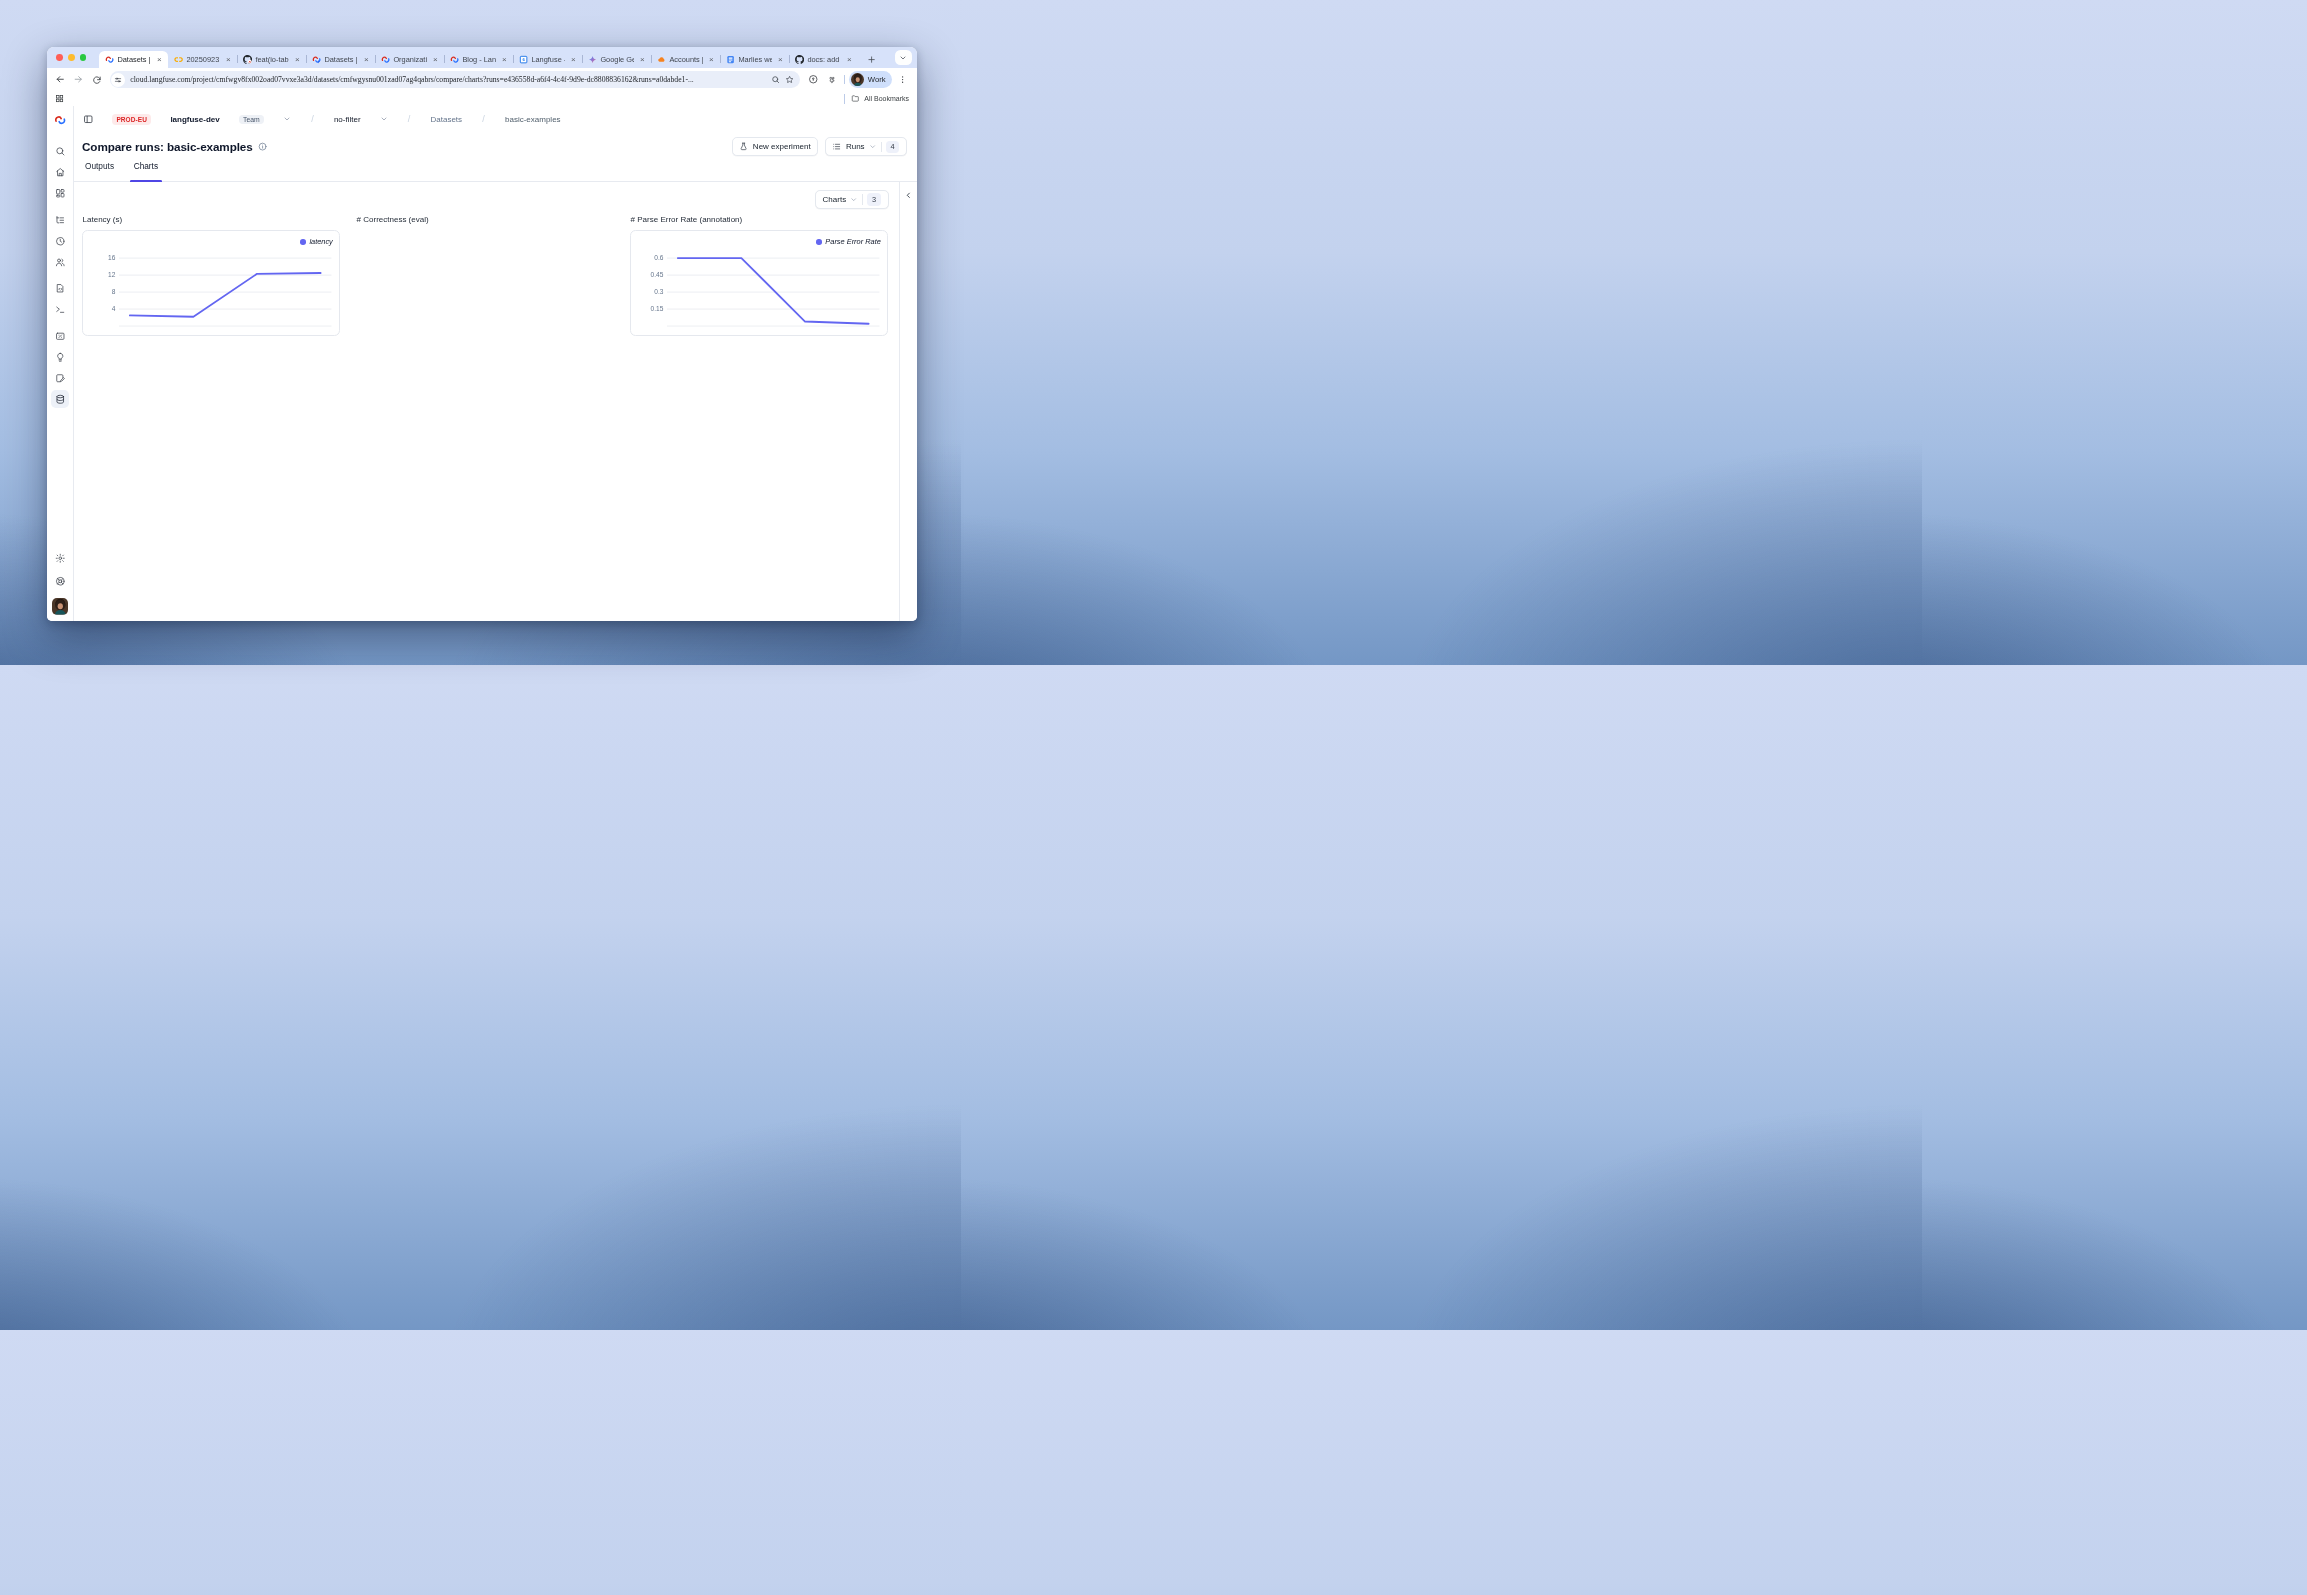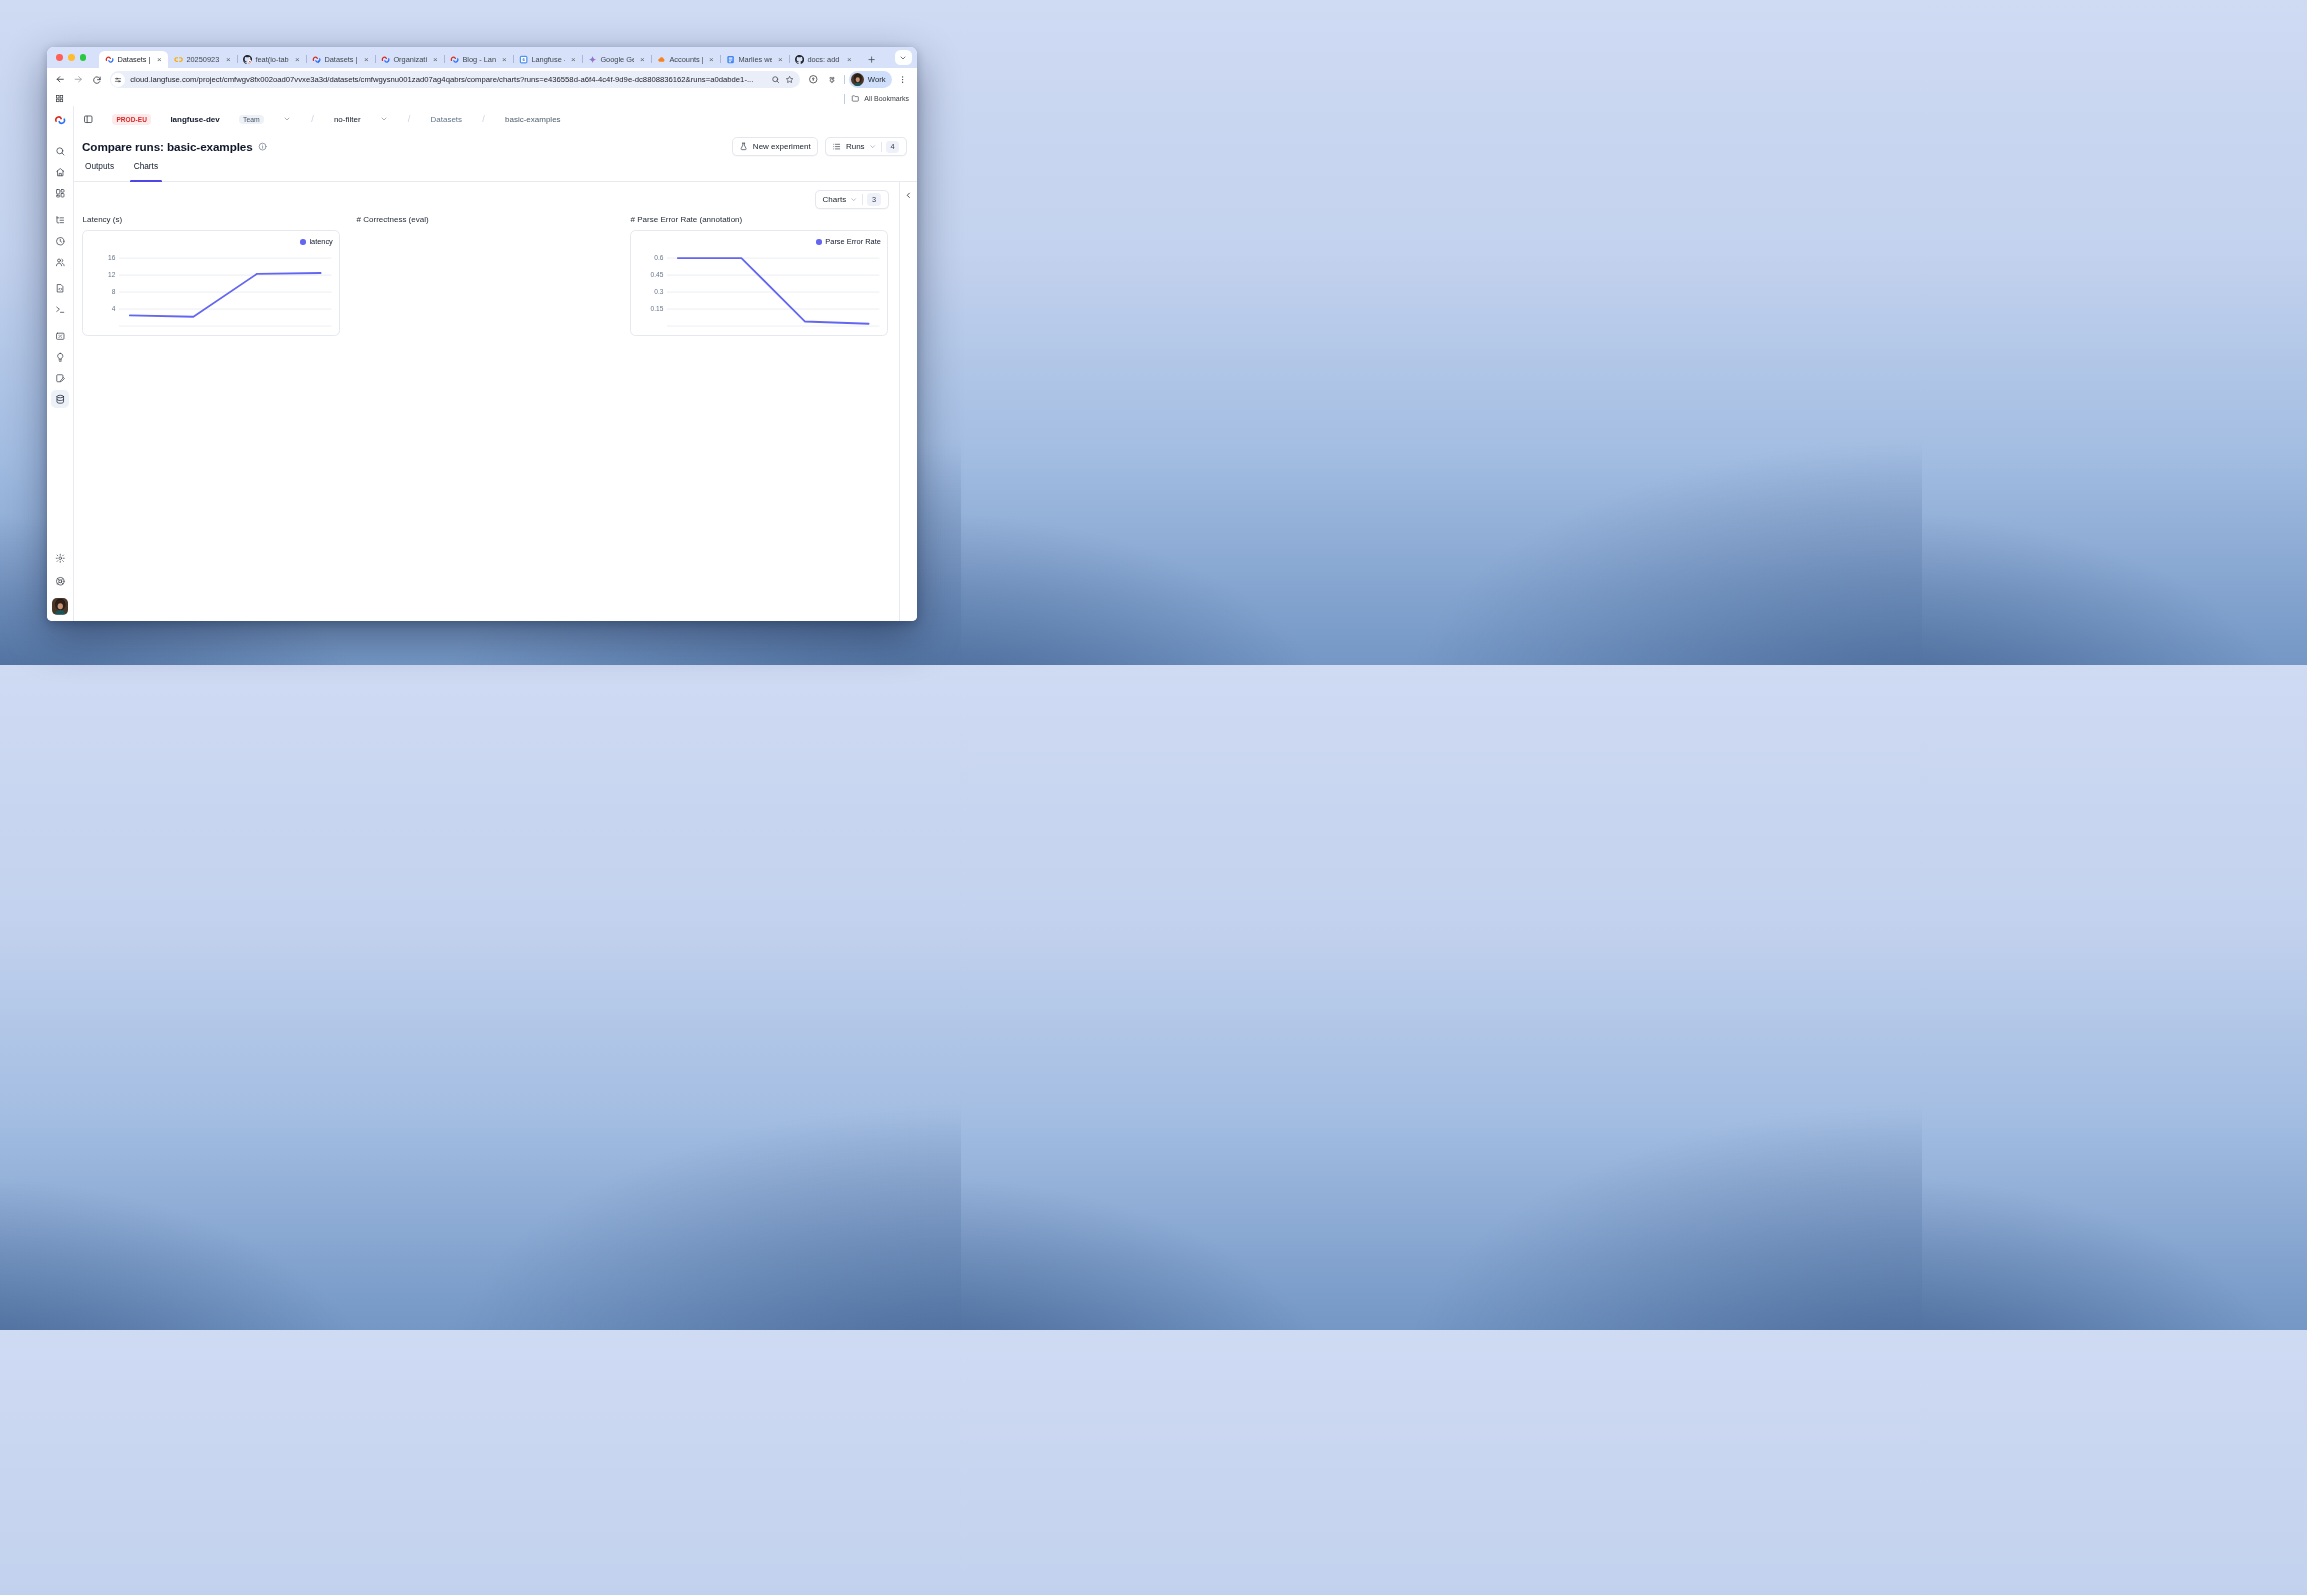--- a/index.html
+++ b/index.html
@@ -31,21 +31,21 @@
     font-size:8px; color:#5f6368; border-radius:50%; }
   .newtab{ position:absolute; right:39px; top:5.5px; width:13.5px; height:13.5px; display:flex; align-items:center; justify-content:center; color:#3f444c; }
   .tabsearch{ position:absolute; right:5.5px; top:3.1px; width:16.6px; height:15.4px; background:#fdfefe; border-radius:5.5px;
     display:flex; align-items:center; justify-content:center; color:#41464f; }
 
   
   .toolbar{ height:23px; background:#fff; display:flex; align-items:center; padding:0 6.2px 0 4.9px; gap:1.8px; flex:none; }
   .navbtn{ width:16.6px; height:16.6px; display:flex; align-items:center; justify-content:center; color:#35383d; border-radius:50%; }
   .navbtn.disabled{ color:#9aa0a6; }
   .urlbar{ flex:1; min-width:0; height:17px; background:#e9eef9; border-radius:8.6px; display:flex; align-items:center;
-    gap:4.9px; padding:0 6.2px 0 1.8px; margin:0 2.5px; }
+    gap:4.9px; padding:0 6.2px 0 1.8px; margin:0 2.5px;font-family:Liberation Serif, serif; }
   .tunecircle{ width:14px; height:14px; background:#fff; border-radius:50%; display:flex; align-items:center; justify-content:center; color:#41464f; flex:none; }
   .urltext{ flex:1; min-width:0; font-size:7.7px; color:#23262b; white-space:nowrap; overflow:hidden; }
   .pill-ic{ color:#41464f; display:flex; flex:none; }
   .vbar{ width:0.6px; height:9.8px; background:#bccbe8; margin:0 2.5px; flex:none; }
   .profile{ height:17px; background:#cfdffb; border-radius:8.6px; display:flex; align-items:center; gap:3.7px;
     padding:0 6.8px 0 1.8px; font-size:7.7px; color:#23262b; flex:none; }
   .pavatar{ width:13.5px; height:13.5px; border-radius:50%; overflow:hidden; flex:none; }
   .pavatar svg{ width:13.5px; height:13.5px; display:block; }
 
   
@@ -90,21 +90,21 @@
   .apptab{ font-size:8.3px; color:#1b2433; padding:0 1.8px 6.2px; position:relative; }
   .apptab.active{ color:#0f172a; }
   .apptab.active::after{ content:''; position:absolute; left:-1.8px; right:-1.8px; bottom:-0.6px; height:1.8px; background:#4f46e5; border-radius:1.2px 1.2px 0 0; }
 
   .contentrow{ flex:1; min-height:0; display:flex; }
   .chartsarea{ flex:1; min-width:0; display:flex; flex-direction:column; }
   .areatop{ display:flex; justify-content:flex-end; padding:7.4px 9.8px 1.2px; }
   .charts-grid{ display:grid; grid-template-columns:repeat(3,1fr); gap:16px; padding:0 10.5px 0 8px; }
   .chart-title{ font-size:8px; font-weight:500; color:#1f2733; margin:5.5px 0 5.5px 0.6px; }
   .card{ border:0.6px solid #e5e8ee; border-radius:5.5px; padding:5.5px 6.2px 3.1px; background:#fff; }
-  .legend{ display:flex; justify-content:flex-end; align-items:center; gap:3.7px; height:11px; font-size:7.4px; color:#0f172a; }
+  .legend{ display:flex; justify-content:flex-end; align-items:center; gap:3.7px; height:11px; font-size:7.4px; color:#0f172a;font-style:italic; }
   .dot{ width:5.5px; height:5.5px; border-radius:50%; flex:none; }
   svg.plot{ display:block; width:100%; height:84px; }
   .rightcol{ width:18.5px; flex:none; border-left:0.6px solid #e7eaf0; display:flex; justify-content:center; padding-top:8.6px; color:#2b3440; }
 </style>
 </head>
 <body>
 
 <div class="window">
 
   <div class="tabstrip">

